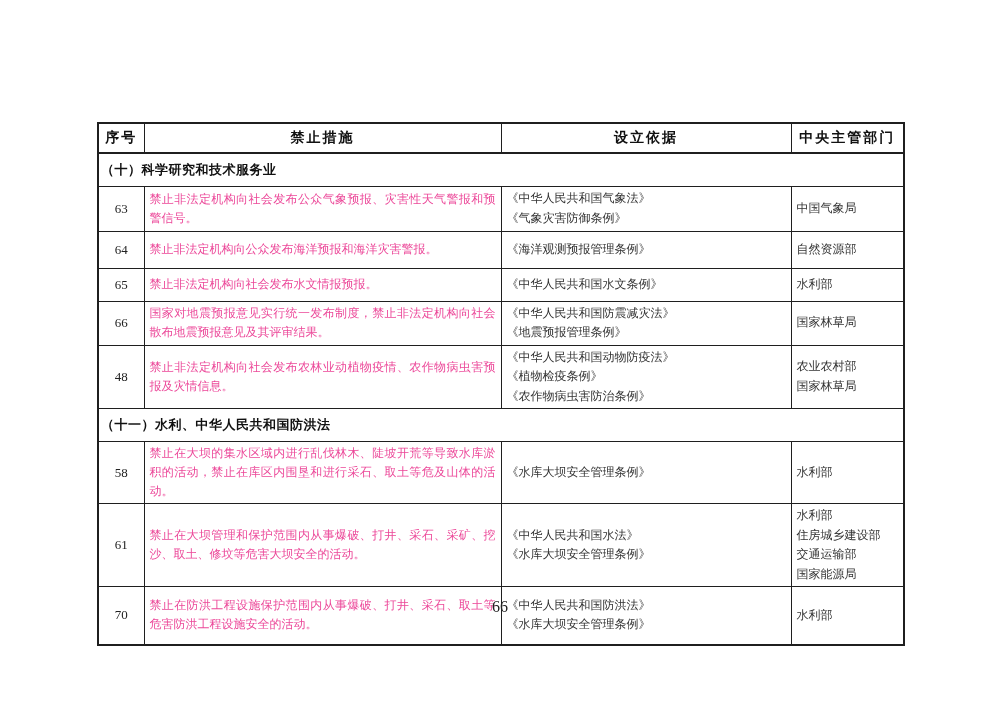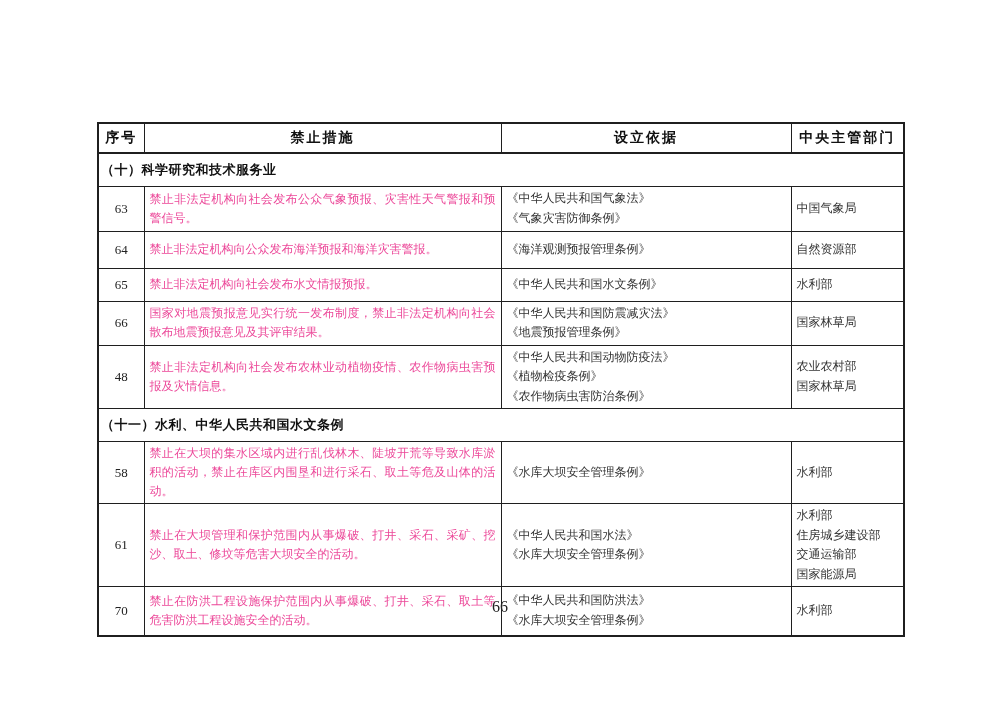--- a/index.html
+++ b/index.html
@@ -86,21 +86,21 @@
   
   tr.h-sec1 { height: 33px; }
   tr.h-63 { height: 45px; }
   tr.h-64 { height: 37px; }
   tr.h-65 { height: 33px; font-family: Liberation Serif, serif; }
   tr.h-66 { height: 41px; }
   tr.h-67 { height: 57px; }
   tr.h-sec2 { height: 33px; }
   tr.h-68 { height: 47px; }
   tr.h-69 { height: 66px; }
-  tr.h-70 { height: 49px; }
+  tr.h-70 { height: 58px; }
 
   .page-number {
     position: absolute;
     left: 0;
     top: 598px;
     width: 1000px;
     text-align: center;
     font-size: 16px;
     color: #222;
     font-family: "Liberation Serif", "DejaVu Serif", serif;
@@ -185,21 +185,21 @@
             <div>《植物检疫条例》</div>
             <div>《农作物病虫害防治条例》</div>
           </td>
       <td class="cell-dept">
             <div>农业农村部</div>
             <div>国家林草局</div>
           </td>
     </tr>
 
     <tr class="r-section h-sec2">
-      <td colspan="4">（十一）水利、中华人民共和国水文条例</td>
+      <td colspan="4">（十一）水利、中华人民共和国防洪法</td>
     </tr>
 
     <tr class="h-68">
       <td class="cell-no">58</td>
       <td class="cell-measure">禁止在大坝的集水区域内进行乱伐林木、陡坡开荒等导致水库淤积的活动，禁止在库区内围垦和进行采石、取土等危及山体的活动。</td>
       <td class="cell-basis">
             <div>《水库大坝安全管理条例》</div>
           </td>
       <td class="cell-dept">
             <div>水利部</div>

